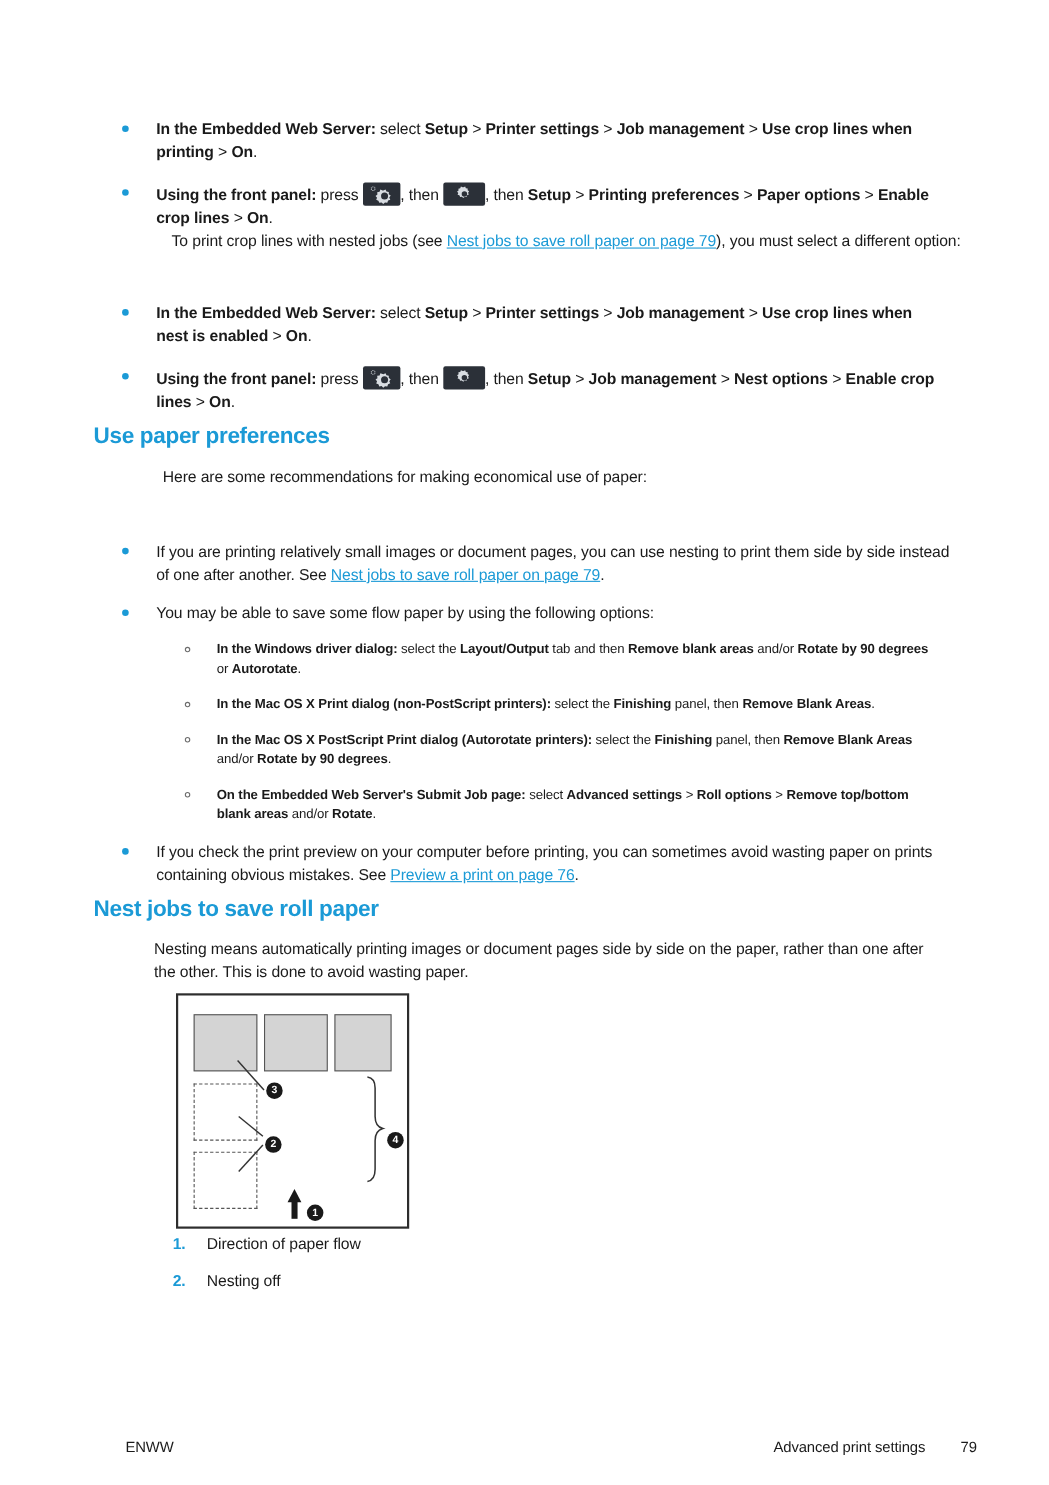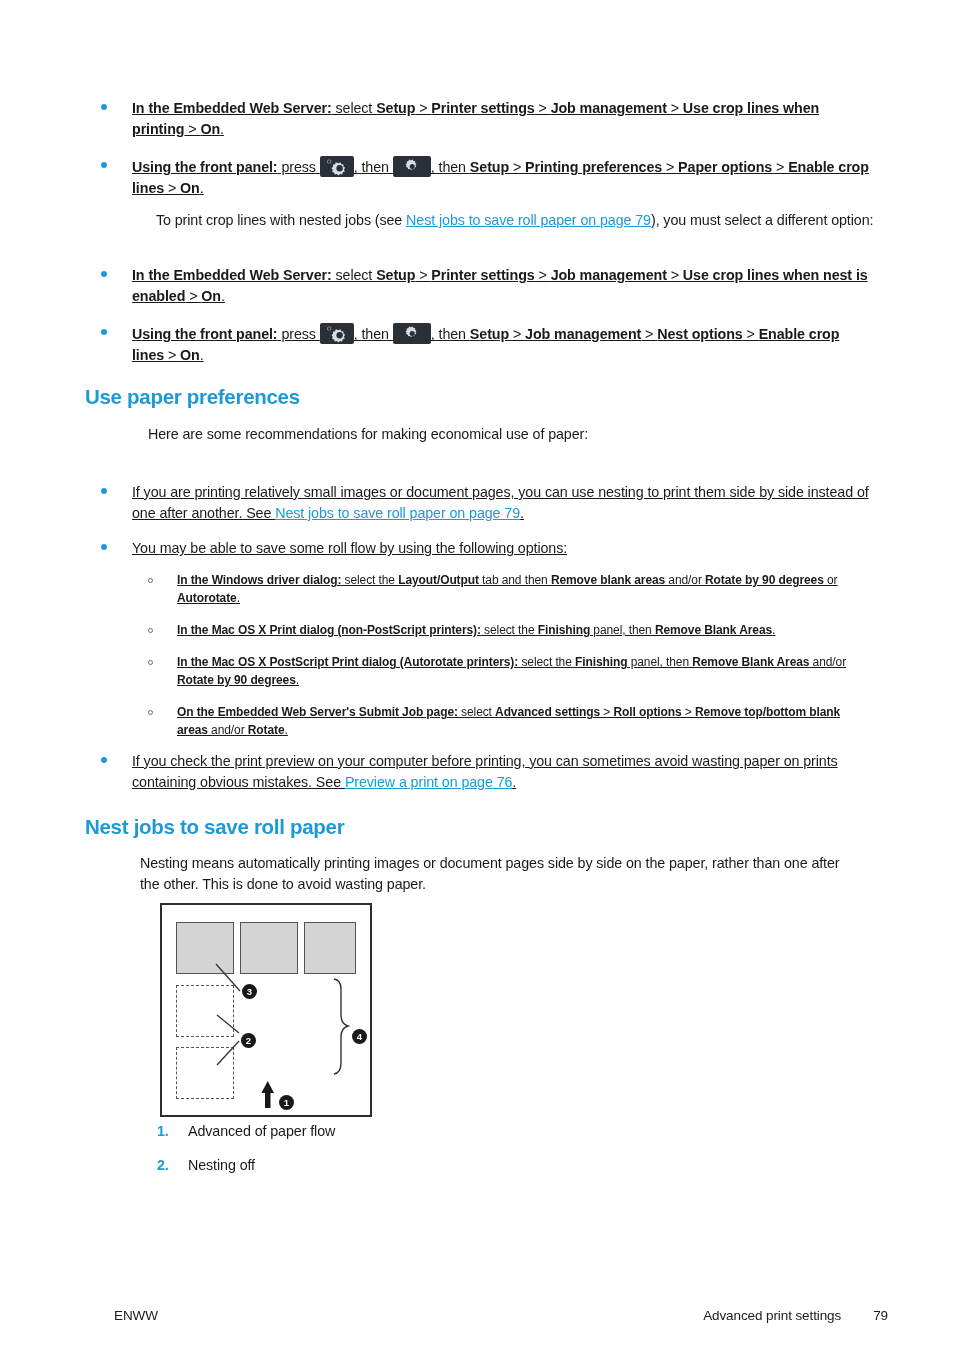--- a/index.html
+++ b/index.html
@@ -22,21 +22,21 @@
 
   .para {
     font-size: 14.3px;
     line-height: 1.45;
     color: #1a1a1a;
     letter-spacing: -0.1px;
   }
   b, .b { font-weight: bold; }
 
   
-  ul.lvl1, ul.lvl2 { list-style: none; margin: 6px; padding: 0; text-decoration: underline; }
+  ul.lvl1, ul.lvl2 { list-style: none; margin: 16px; padding: 0; }
   li.b1 {
     position: relative;
     padding-left: 40px;
     margin-bottom: 17px;
     font-size: 14.3px;
     line-height: 1.45;
     letter-spacing: -0.1px;
   }
   li.b1 > .dot {
     position: absolute;
@@ -220,21 +220,21 @@
   <div style="position:absolute; left:86px; top:476px; width:800px;">
     <ul class="lvl1">
 
       <li class="b1" style="margin-bottom:15px;">
         <span class="dot"></span>
         <span>If you are printing relatively small images or document pages, you can use nesting to print them side by side instead of one after another. See </span><a class="xref" href="#">Nest jobs to save roll paper on page 79</a><span>.</span>
       </li>
 
       <li class="b1" style="margin-bottom:11px;">
         <span class="dot"></span>
-        <span>You may be able to save some roll flow by using the following options:</span>
+        <span>You may be able to save some flow paper by using the following options:</span>
 
         <ul class="lvl2" style="margin-top:13px;">
           <li class="b2">
             <span class="circ"></span>
             <b>In the Windows driver dialog:</b><span> select the </span><b>Layout/Output</b><span> tab and then </span><b>Remove blank areas</b><span> and/or </span><b>Rotate by 90 degrees</b><span> or </span><b>Autorotate</b><span>.</span>
           </li>
 
           <li class="b2">
             <span class="circ"></span>
             <b>In the Mac OS X Print dialog (non-PostScript printers):</b><span> select the </span><b>Finishing</b><span> panel, then </span><b>Remove Blank Areas</b><span>.</span>
@@ -288,21 +288,21 @@
     <div class="badge" style="left:80px; top:79px;">3</div>
     <div class="badge" style="left:79px; top:128px;">2</div>
     <div class="badge" style="left:190px; top:124px;">4</div>
     <div class="badge" style="left:117px; top:190px;">1</div>
   </div>
 
   <div style="position:absolute; left:152px; top:1123px; width:500px;">
     <ol class="callouts">
       <li>
         <span class="num">1.</span>
-        <span>Advanced of paper flow</span>
+        <span>Direction of paper flow</span>
       </li>
       <li>
         <span class="num">2.</span>
         <span>Nesting off</span>
       </li>
     </ol>
   </div>
 
   <div class="footer">
     <span class="left">ENWW</span>

